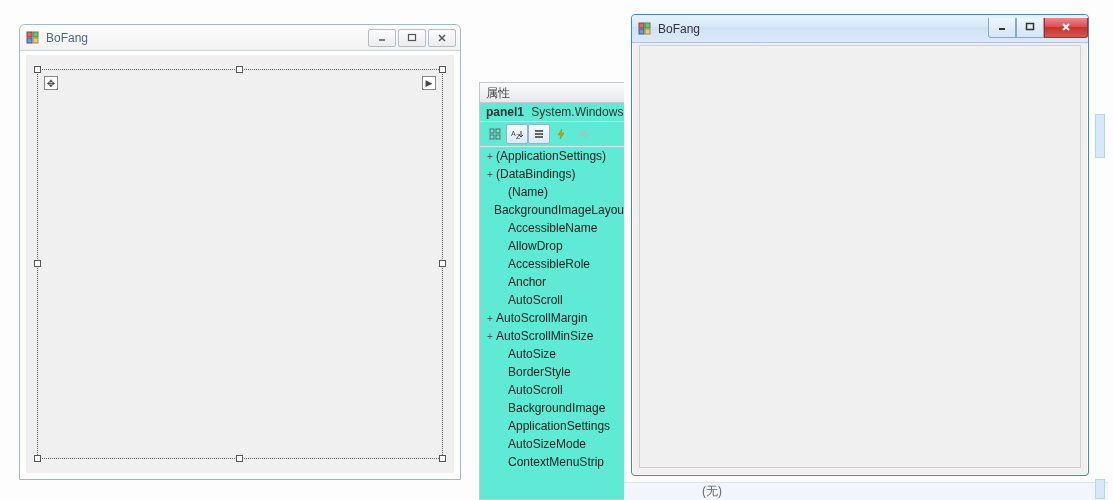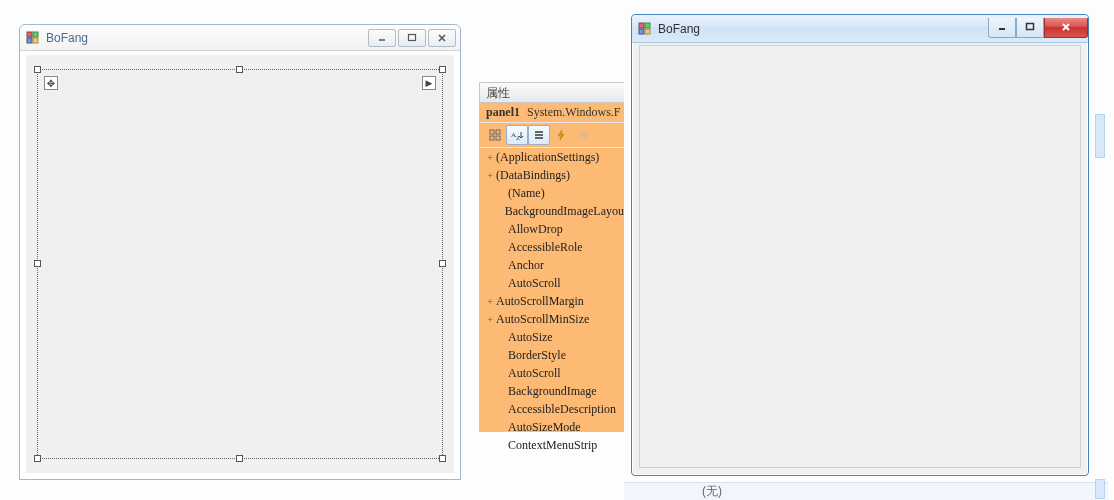--- a/index.html
+++ b/index.html
@@ -122,25 +122,24 @@
     font-size: 9px;
     color: #444;
   }
 
   
   .props-panel {
     position: absolute;
     left: 479px;
     top: 82px;
     width: 145px;
-    height: 350px;
+    height: 418px;
     border: 1px solid #c8c8c8;
     border-right: none;
-    background: #fdba74;
-    font-family: Liberation Serif, serif;
+    background: #5eead4;
   }
   .props-header {
     height: 20px;
     background: linear-gradient(#fafbfc,#e6e9ec);
     border-bottom: 1px solid #c8c8c8;
     padding: 0 6px;
     font-size: 12px;
     line-height: 20px;
     color: #444;
   }
@@ -392,20 +391,25 @@
         <span class="pname">(Name)</span>
       </div>
       <div class="prop-row">
         <span class="exp"></span>
         <span class="indent"></span>
         <span class="pname">BackgroundImageLayou</span>
       </div>
       <div class="prop-row">
         <span class="exp"></span>
         <span class="indent"></span>
+        <span class="pname">AccessibleName</span>
+      </div>
+      <div class="prop-row">
+        <span class="exp"></span>
+        <span class="indent"></span>
         <span class="pname">AllowDrop</span>
       </div>
       <div class="prop-row">
         <span class="exp"></span>
         <span class="indent"></span>
         <span class="pname">AccessibleRole</span>
       </div>
       <div class="prop-row">
         <span class="exp"></span>
         <span class="indent"></span>
@@ -440,21 +444,21 @@
         <span class="pname">AutoScroll</span>
       </div>
       <div class="prop-row">
         <span class="exp"></span>
         <span class="indent"></span>
         <span class="pname">BackgroundImage</span>
       </div>
       <div class="prop-row">
         <span class="exp"></span>
         <span class="indent"></span>
-        <span class="pname">AccessibleDescription</span>
+        <span class="pname">ApplicationSettings</span>
       </div>
       <div class="prop-row">
         <span class="exp"></span>
         <span class="indent"></span>
         <span class="pname">AutoSizeMode</span>
       </div>
       <div class="prop-row">
         <span class="exp"></span>
         <span class="indent"></span>
         <span class="pname">ContextMenuStrip</span>

